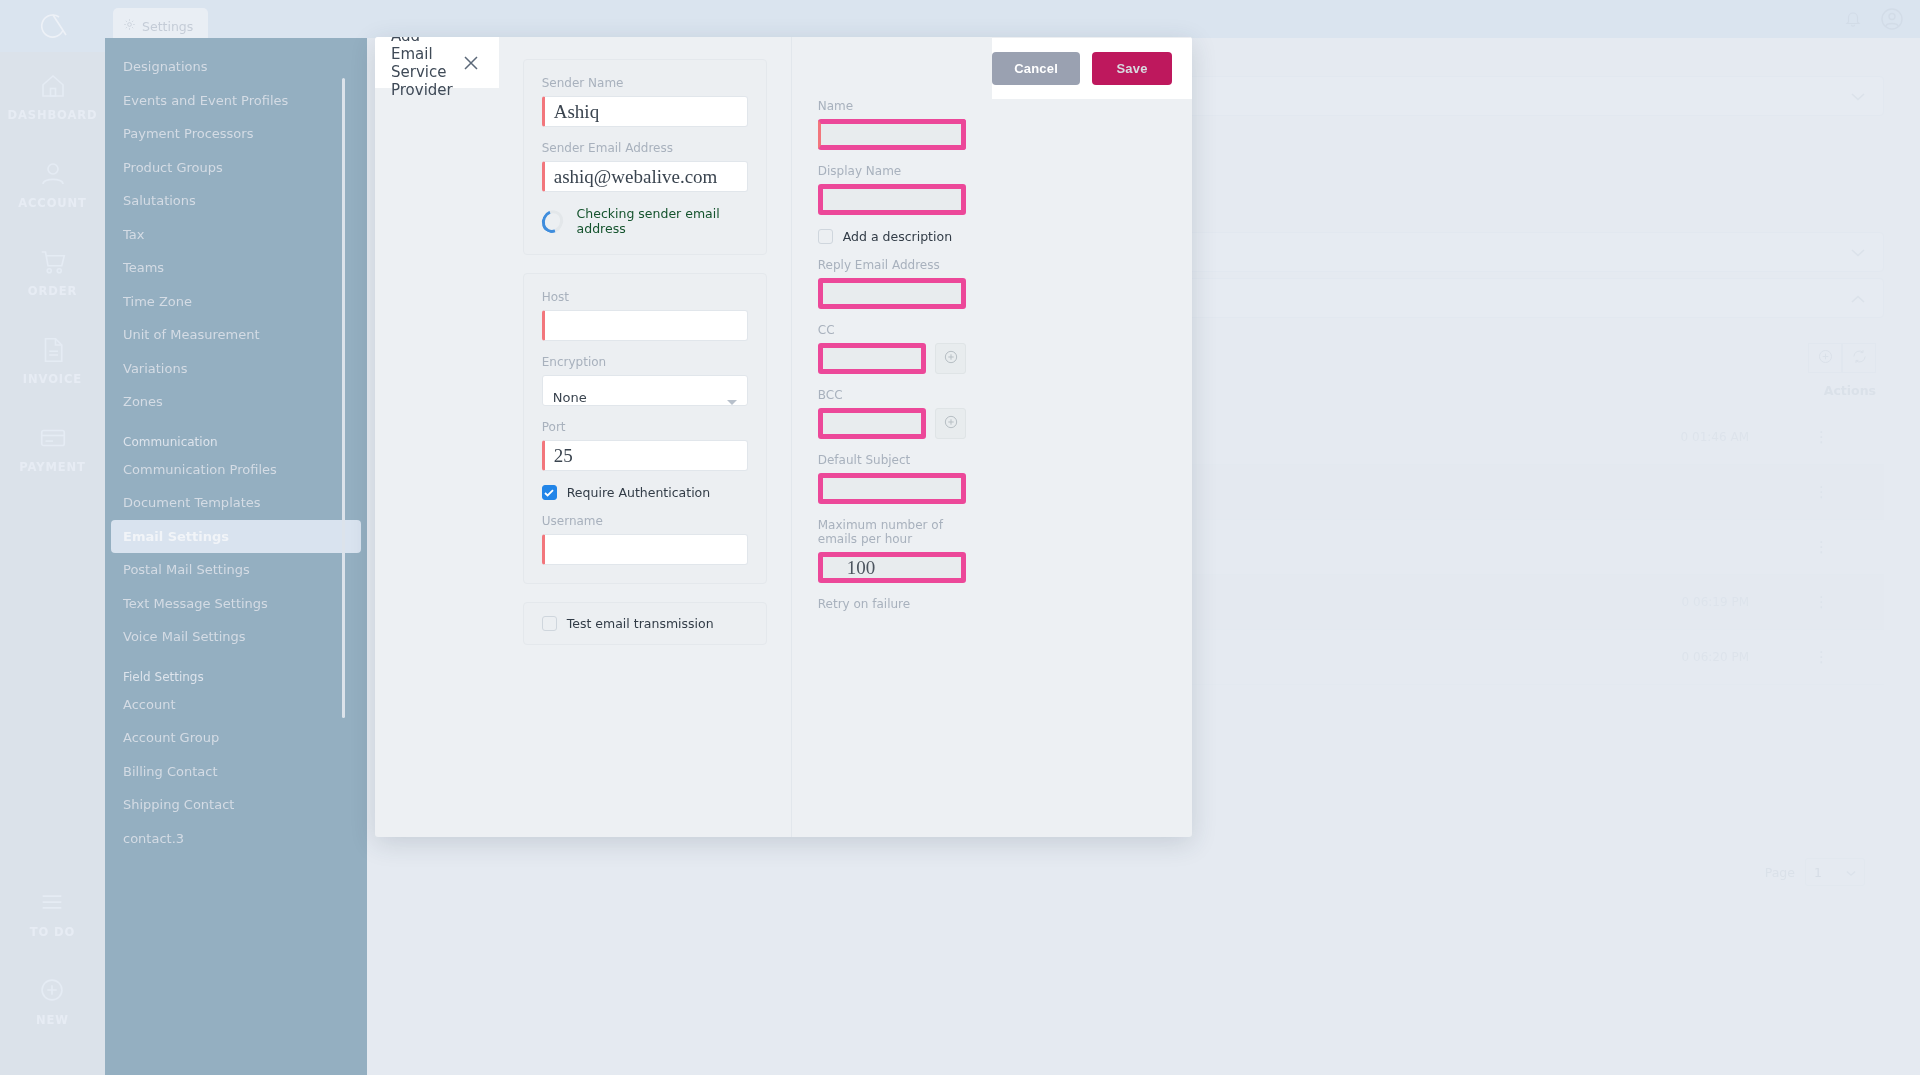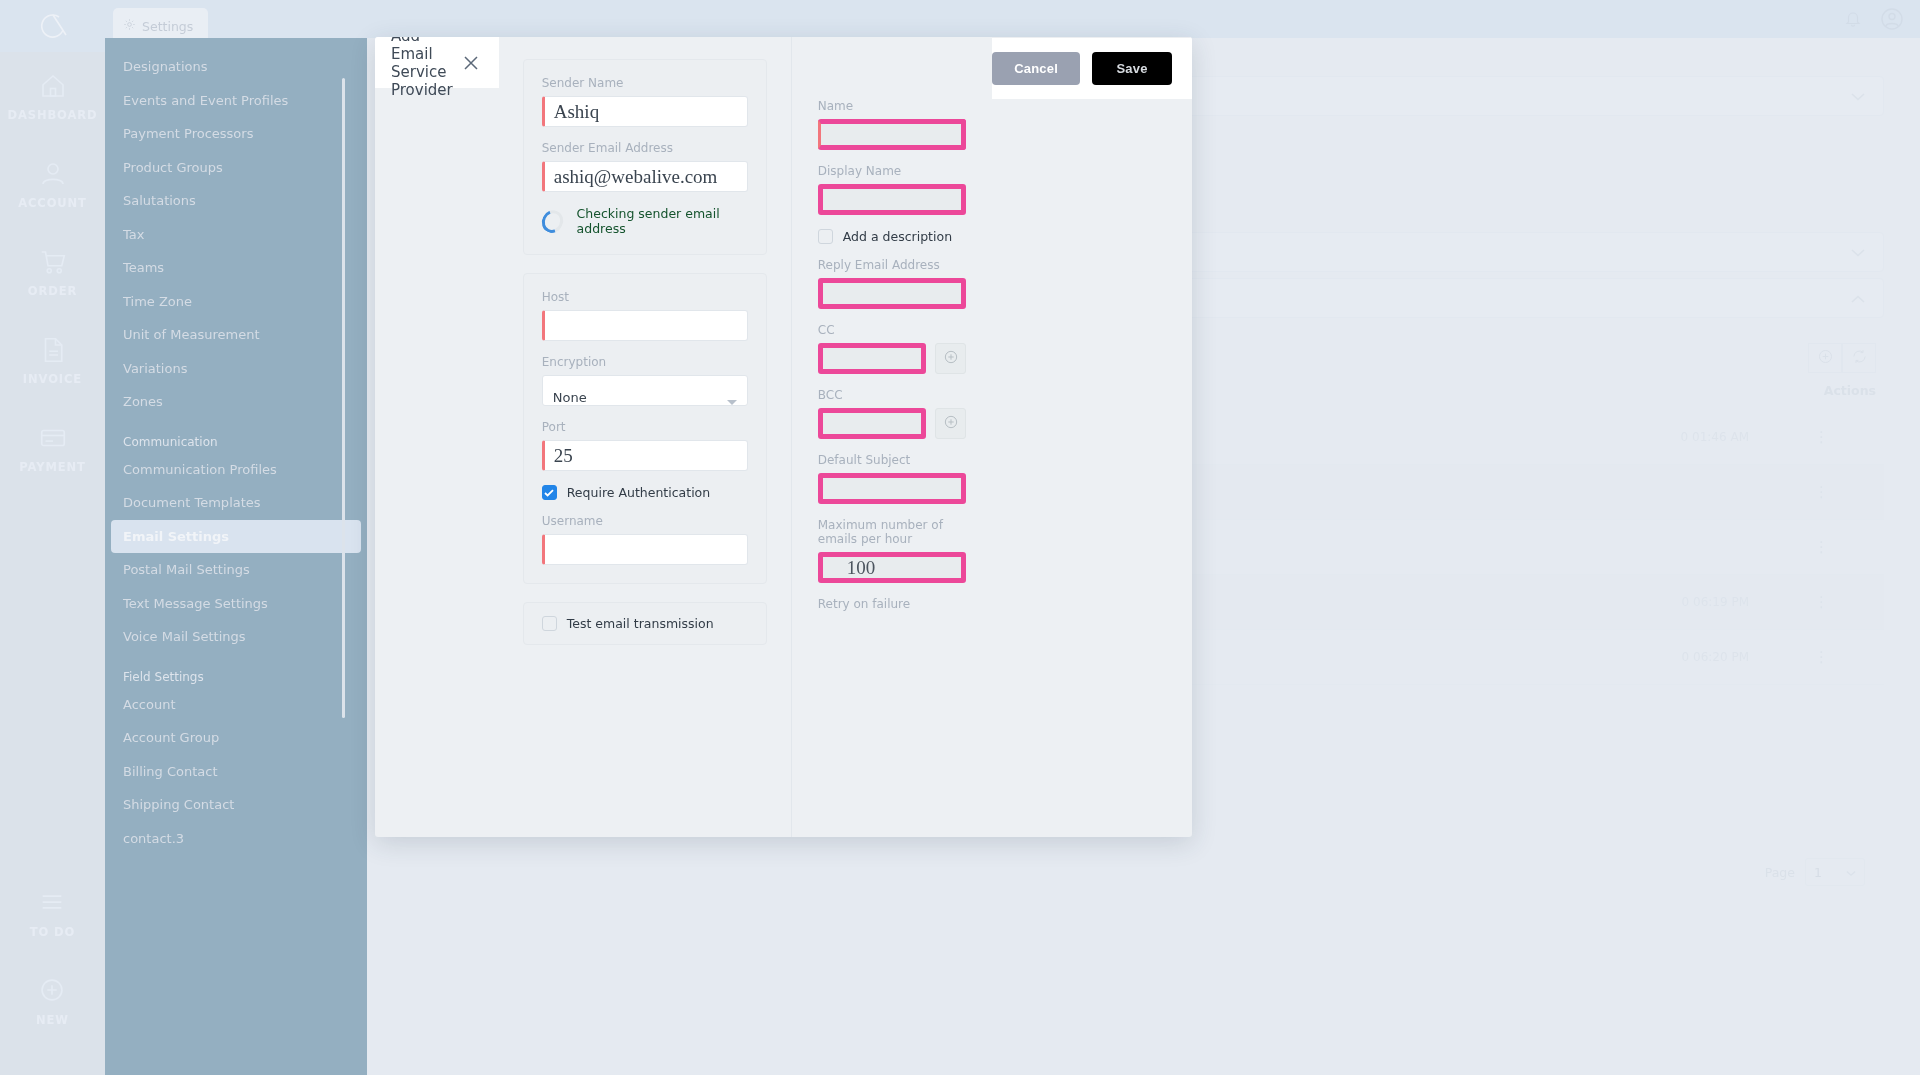--- a/index.html
+++ b/index.html
@@ -218,21 +218,21 @@
     display: flex; align-items: center; justify-content: flex-end; gap: 12px;
     padding-right: 20px;
   }
   .btn {
     height: 33px; min-width: 80px; border-radius: 4px; border: none;
     font-size: 13px; font-weight: 700; letter-spacing: .2px;
     display: flex; align-items: center; justify-content: center;
     padding: 0 22px; cursor: pointer;
   }
   .btn-cancel { background: #9aa1b1; color: #ffffff; }
-  .btn-save { background: #000000; color: #d7dbe0; cursor: default; }
+  .btn-save { background: #be185d; color: #d7dbe0; cursor: default; }
 </style>
 </head>
 <body>
 
 <div id="app-background">
 
   <div class="rail">
     <div class="rail-logo">
       <svg width="32" height="30" viewBox="0 0 32 30" fill="none" stroke="#ffffff" stroke-width="1.6">
         <path d="M22 6 A11 11 0 1 0 26 19"></path>

